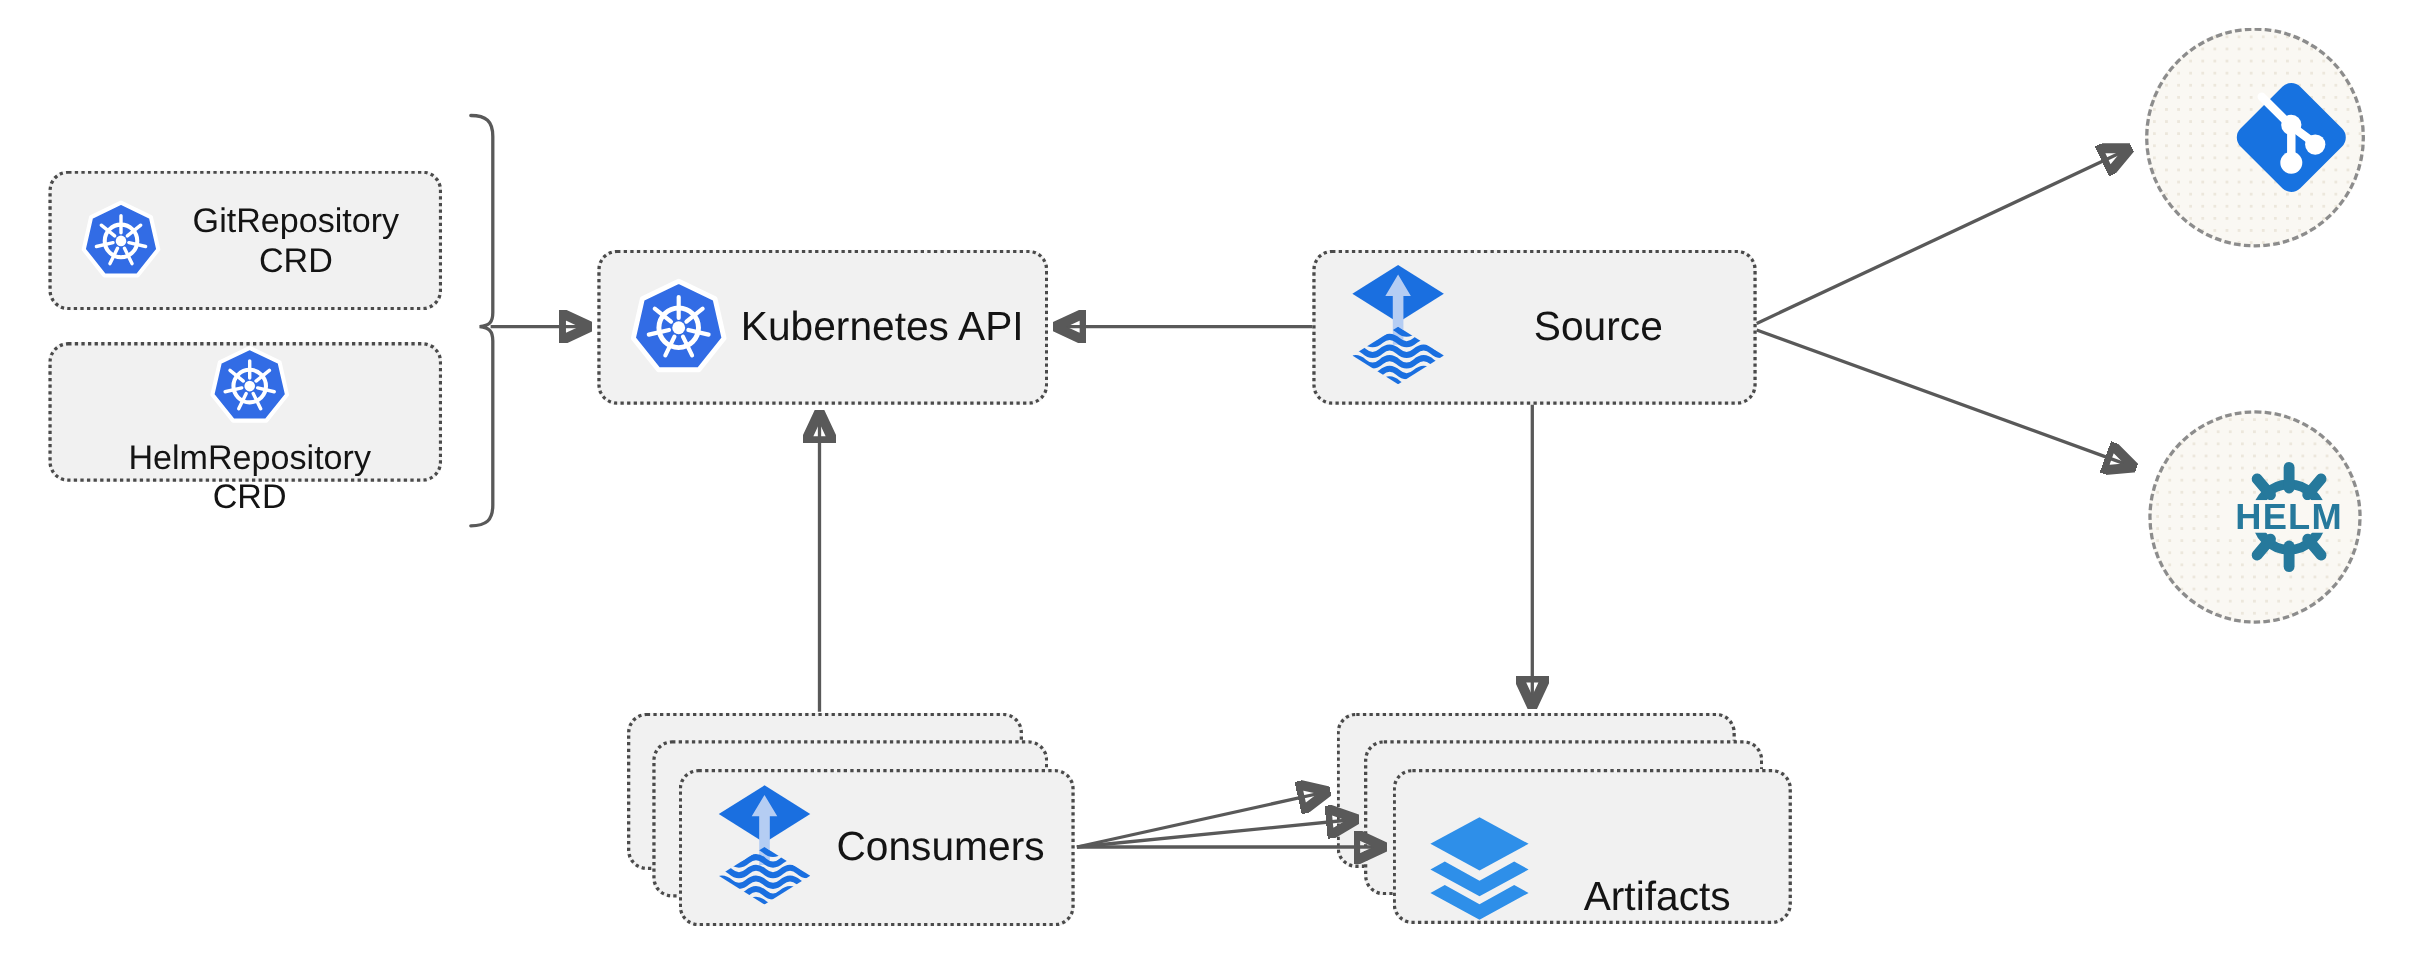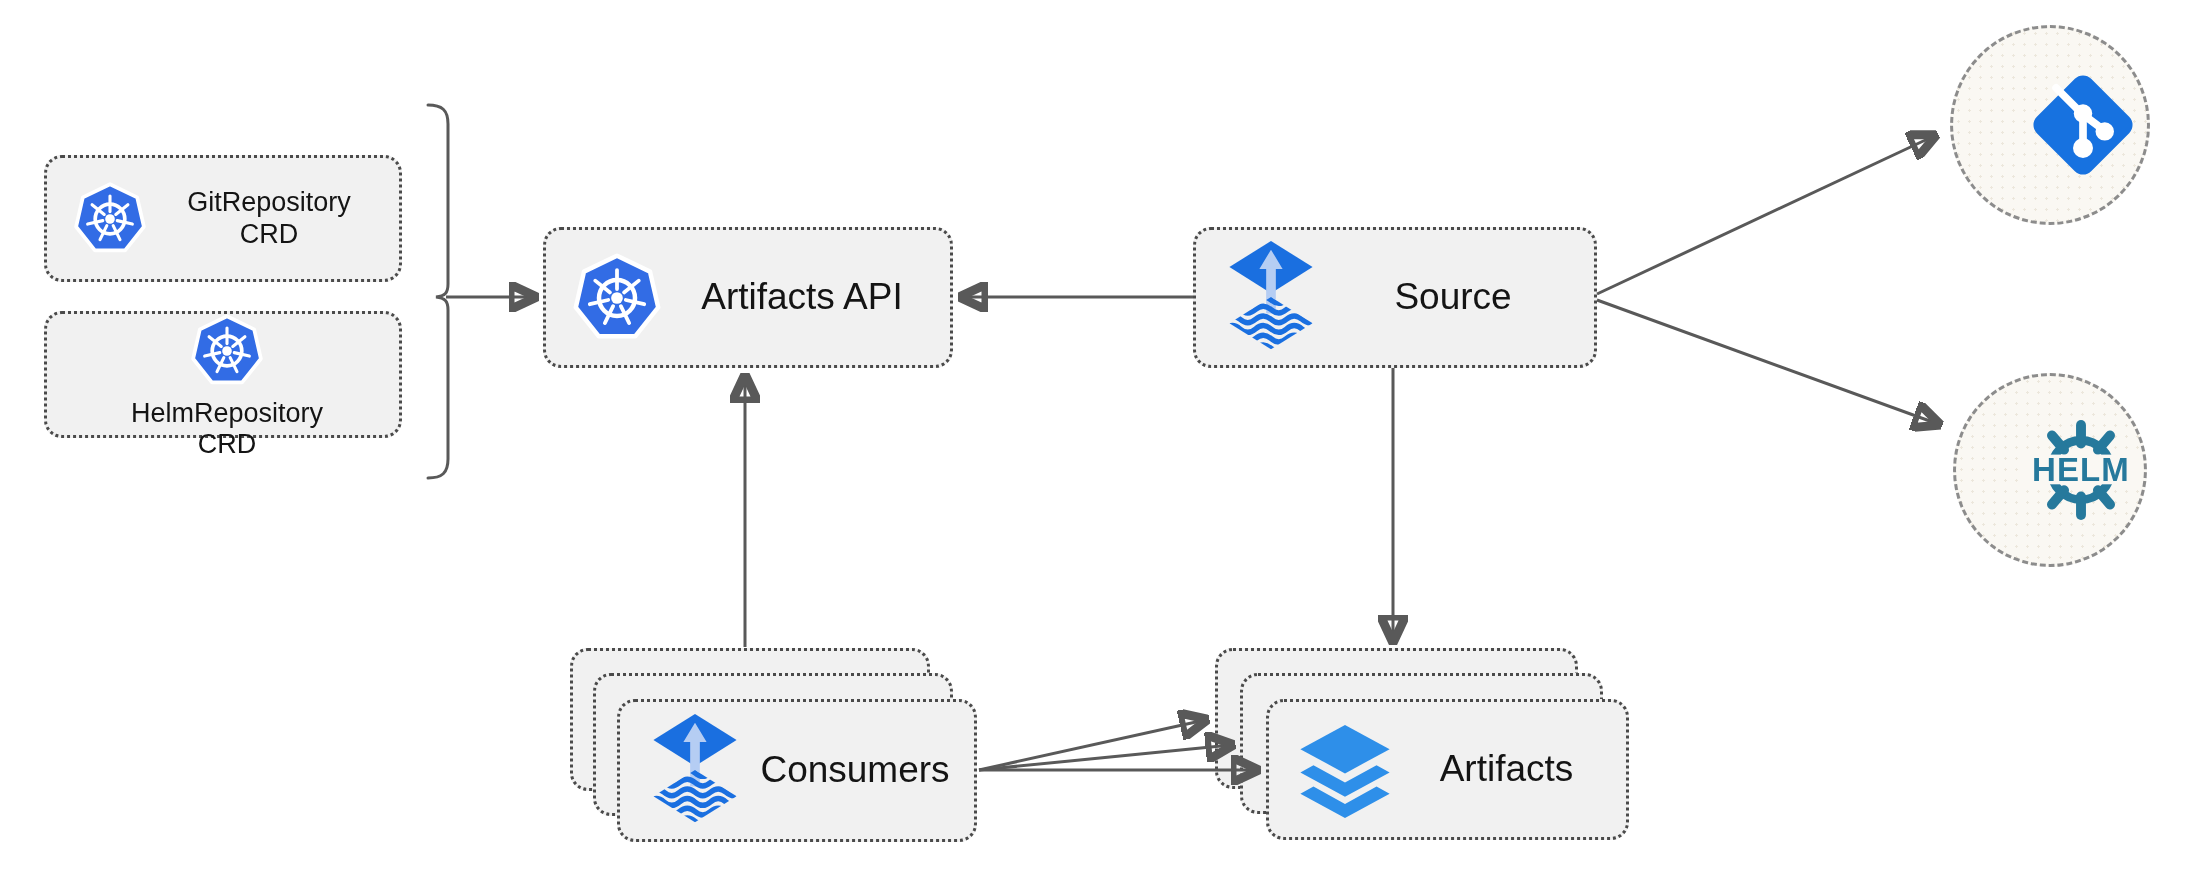--- a/index.html
+++ b/index.html
@@ -34,34 +34,34 @@
     display:flex;align-items:center;
     padding:0 18px 0 26px;
     gap:10px;
   }
   .node .txt{
     flex:1;text-align:center;
     font-size:37px;line-height:1.16;
     color:var(--text-color);
   }
   .node .txt span{display:block;}
-  .crd .txt{font-size:27px;}
+  .crd .txt{font-size:31px;}
   .stackbox{
     position:absolute;
     background:var(--box-fill);
     border:3px dotted var(--box-border);
     border-radius:18px;
     box-sizing:border-box;
   }
   #git-crd{left:44px;top:155px;width:358px;height:127px;}
   #helm-crd{left:44px;top:311px;width:358px;height:127px;flex-direction:column;}
   #k8s-api{left:543px;top:227px;width:410px;height:141px;}
   #src-ctl{left:1193px;top:227px;width:404px;height:141px;}
   #consumers{left:617px;top:699px;width:360px;height:143px;}
-  #artifacts{left:1266px;top:699px;width:363px;height:141px;}
+  #artifacts{left:1266px;top:699px;width:363px;height:141px;align-items:flex-end;}
   .endpoint{
     position:absolute;
     border:3px dashed var(--circle-border);
     border-radius:50%;
     box-sizing:border-box;
     background-color:var(--circle-fill);
     background-image:radial-gradient(circle,#ECE7DC 1.2px,transparent 1.2px);
     background-size:11px 11px;
     display:flex;align-items:center;justify-content:flex-end;
   }
@@ -138,21 +138,21 @@
         <line x1="59.8" y1="52.2" x2="80.2" y2="56.9"></line>
         <line x1="54.3" y1="59" x2="63.5" y2="77.9"></line>
         <line x1="45.7" y1="59" x2="36.5" y2="77.9"></line>
         <line x1="40.2" y1="52.2" x2="19.8" y2="56.9"></line>
         <line x1="42.2" y1="43.8" x2="25.8" y2="30.7"></line>
       </g>
       <circle cx="50" cy="50" r="20" fill="none" stroke="#fff" stroke-width="5"></circle>
       <circle cx="50" cy="50" r="6.5" fill="#fff"></circle>
     </svg>
     <div class="txt">
-      <span>Artifacts API</span>
+      <span>Kubernetes API</span>
     </div>
   </div>
 
   <div class="node" id="src-ctl">
     <svg class="ico flux" viewBox="0 0 100 122">
       <polygon points="50,2 93,29 50,56 7,29" fill="var(--flux-blue)"></polygon>
       <path d="M50,11 L62,31 L55,31 L55,77 L45,77 L45,31 L38,31 Z" fill="var(--flux-arrow-light)"></path>
       <clipPath id="fxclipA">
           <polygon points="50,60 93,87 50,114 7,87"></polygon>
         </clipPath>

